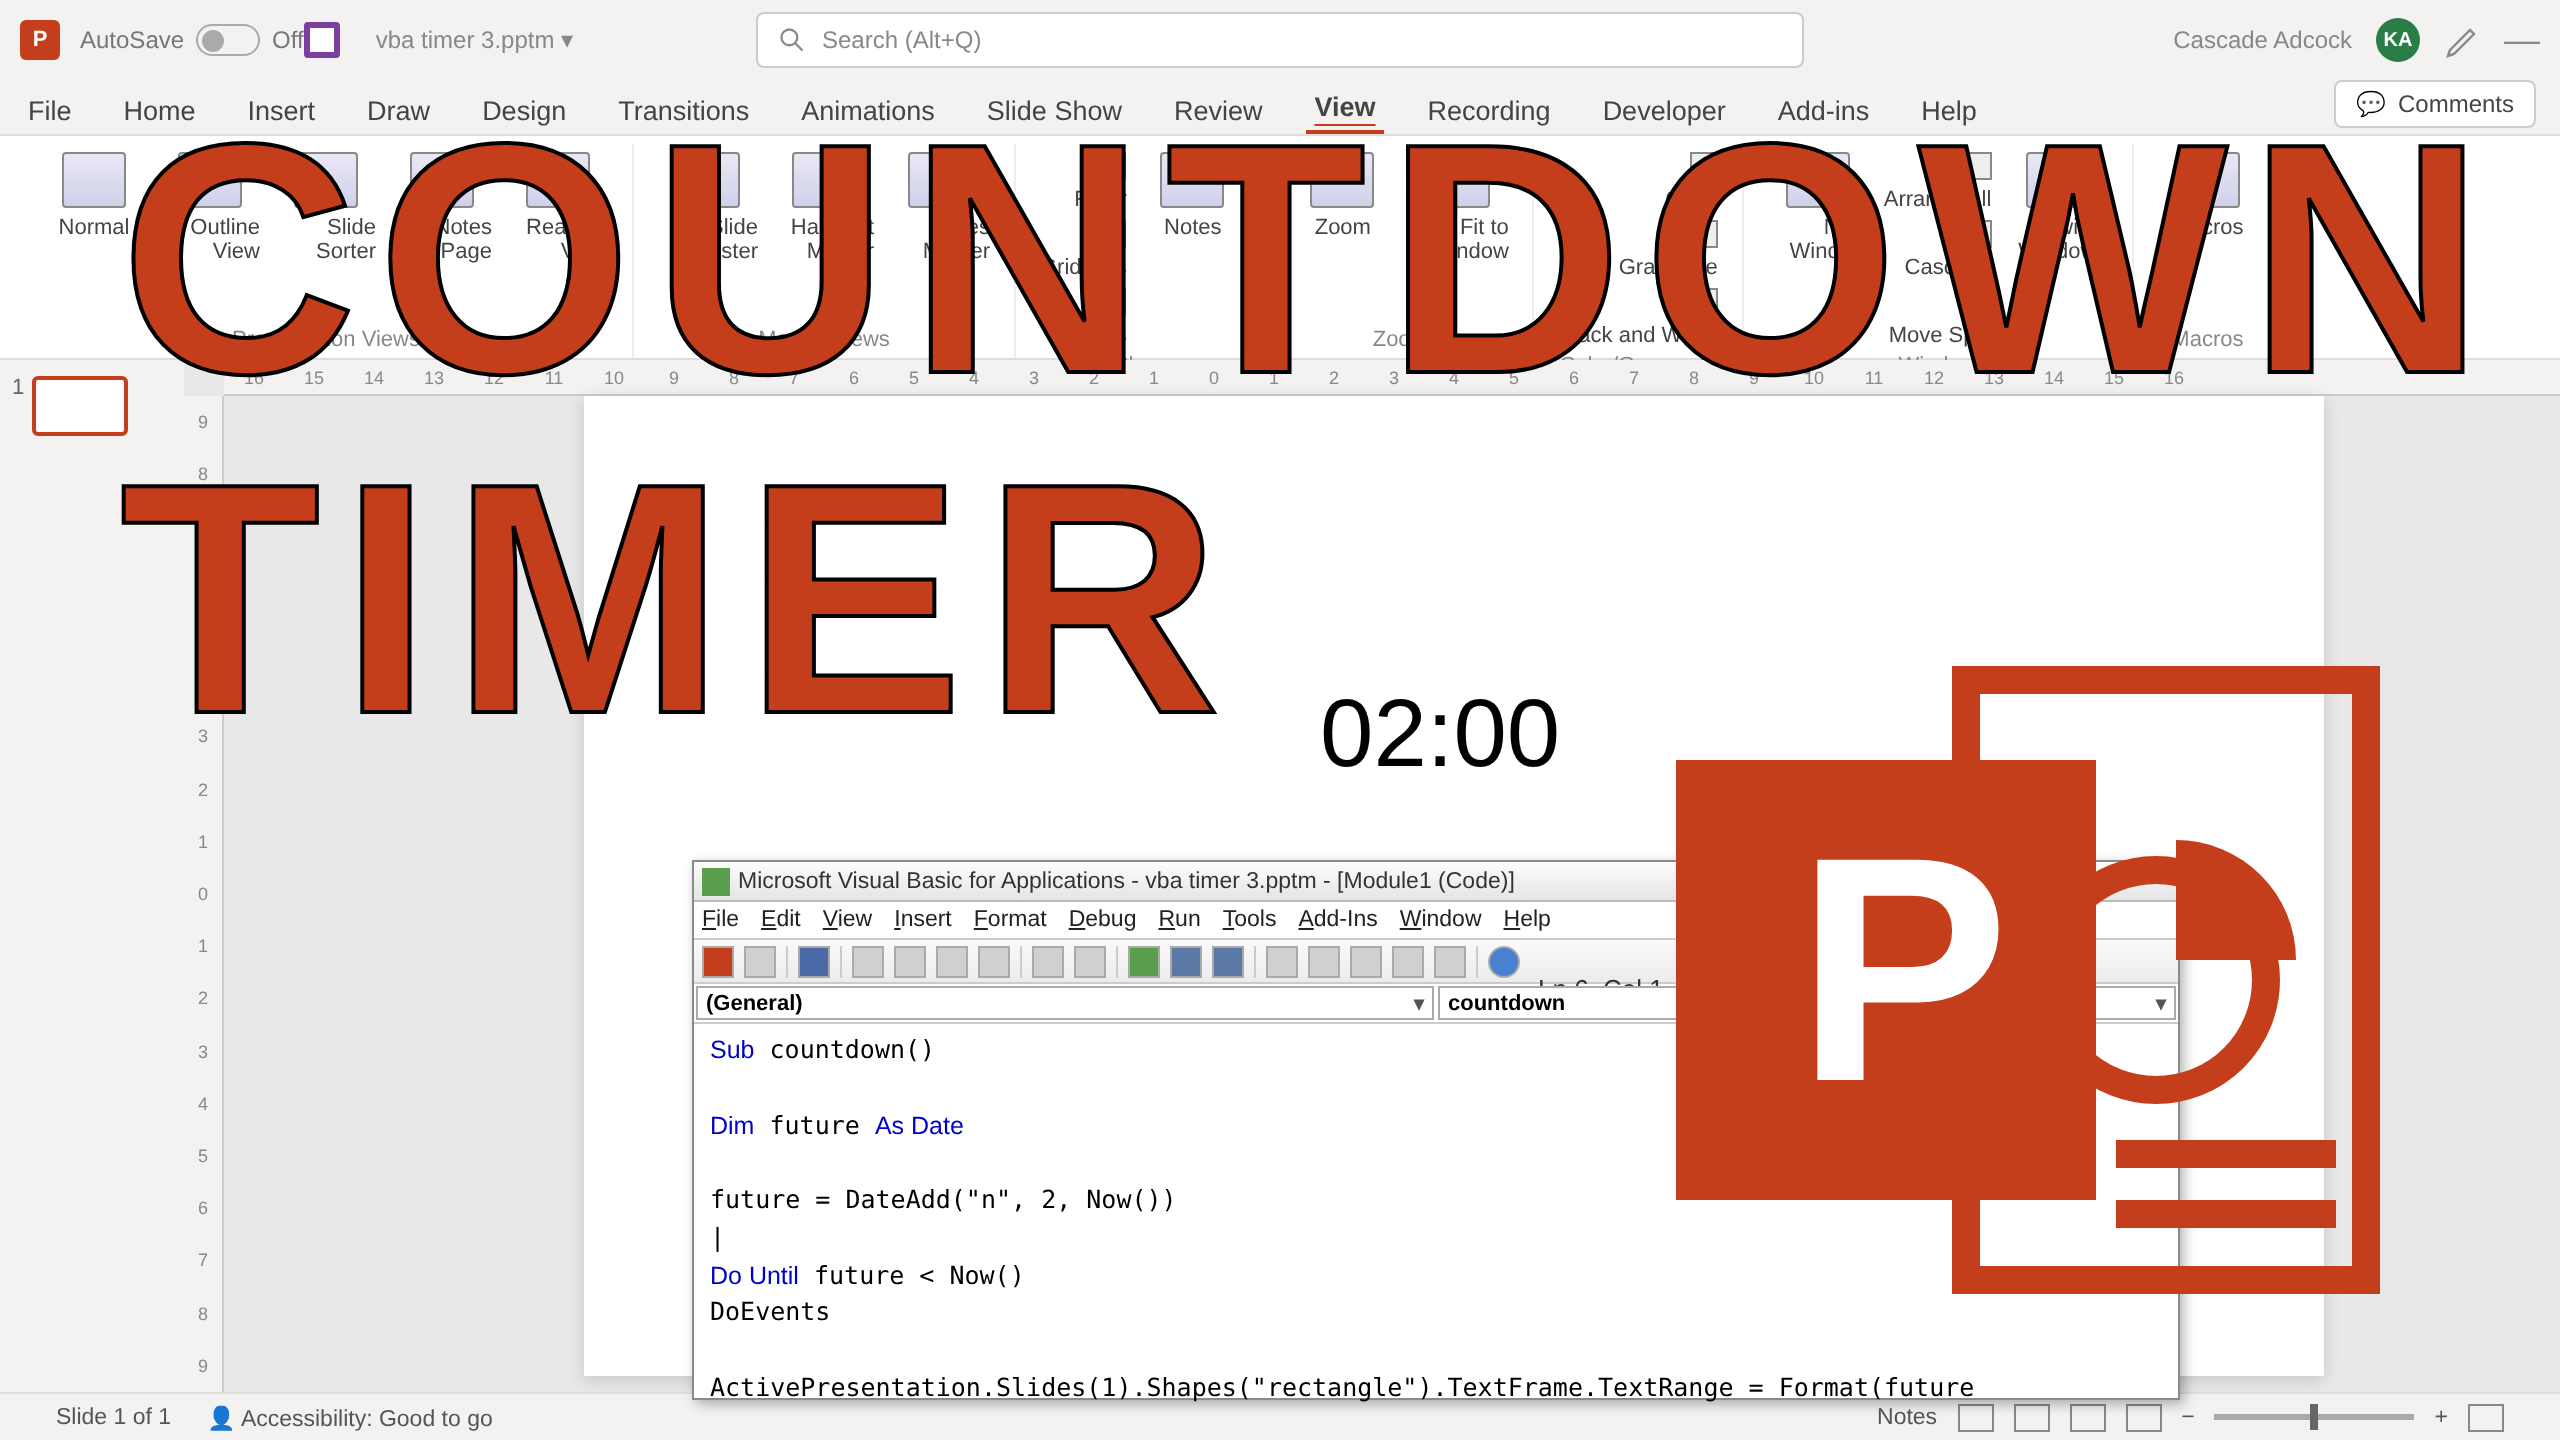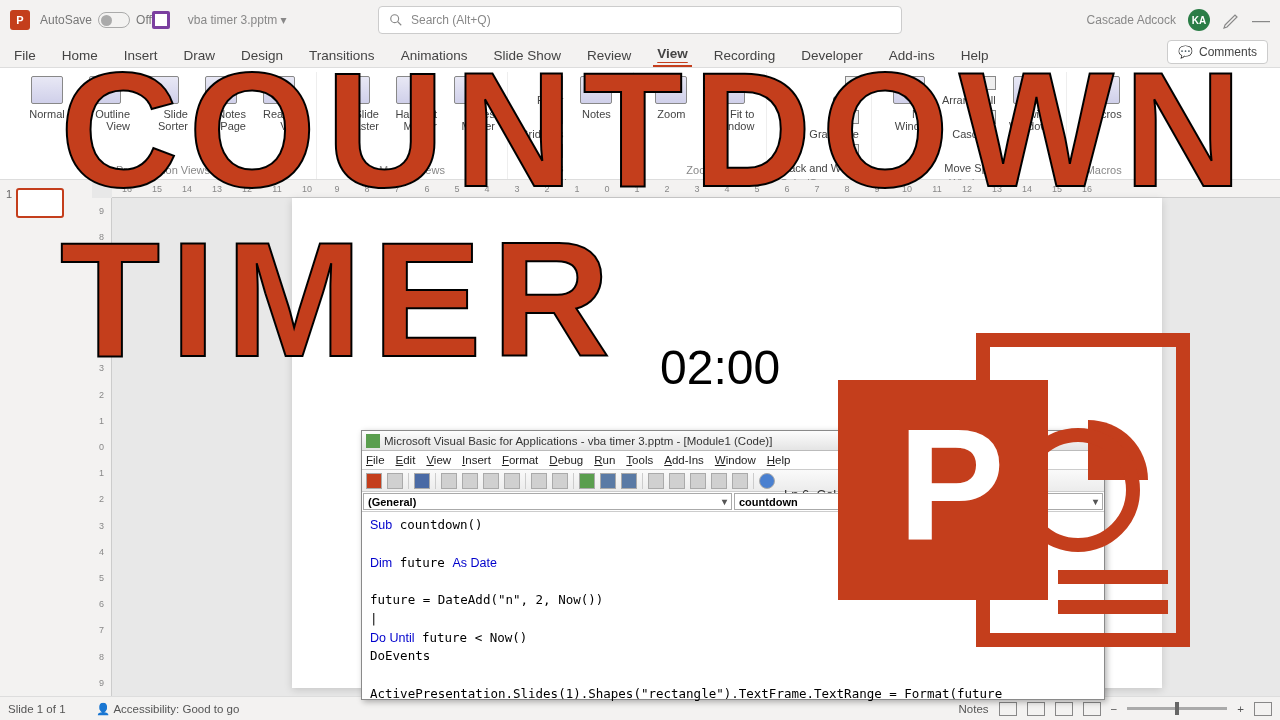--- a/index.html
+++ b/index.html
@@ -46,35 +46,35 @@
   .thumb-num { font-size: 11px; color: #666; }
   .thumb { width: 48px; height: 30px; border: 2px solid #c43e1c; border-radius: 3px; background: #fff; }
   .ruler-area { flex: 1; position: relative; background: #e8e8e8; overflow: hidden; }
   .hruler { position: absolute; top: 0; left: 20px; right: 0; height: 18px; background: #f3f2f1; border-bottom: 1px solid #ccc; font-size: 9px; color: #888; display: flex; align-items: center; }
   .hruler span { width: 30px; text-align: center; }
   .vruler { position: absolute; top: 18px; left: 0; width: 20px; bottom: 0; background: #f3f2f1; border-right: 1px solid #ccc; font-size: 9px; color: #888; display: flex; flex-direction: column; align-items: center; }
   .vruler span { height: 30px; display: flex; align-items: center; }
   .slide { position: absolute; left: 200px; top: 18px; width: 870px; height: 490px; background: #fff; box-shadow: 0 2px 8px rgba(0,0,0,0.15); }
 
   
-  .statusbar { height: 24px; background: #f3f2f1; border-top: 1px solid #ddd; display: flex; align-items: center; padding: 0 8px; font-size: 11.5px; color: #555; gap: 31px; }
+  .statusbar { height: 24px; background: #f3f2f1; border-top: 1px solid #ddd; display: flex; align-items: center; padding: 0 28px; font-size: 11.5px; color: #555; gap: 18px; }
   .status-right { margin-left: auto; display: flex; align-items: center; gap: 10px; }
   .view-btn { width: 18px; height: 14px; border: 1px solid #888; }
   .zoom-slider { width: 100px; height: 3px; background: #aaa; position: relative; }
   .zoom-slider::after { content: ""; position: absolute; left: 48%; top: -5px; width: 4px; height: 13px; background: #666; }
 
   
   .overlay-word { position: absolute; font-family: "Arial Black", Arial, sans-serif; font-weight: 900; color: #c43e1c; -webkit-text-stroke: 2px #000; letter-spacing: 10px; line-height: 0.95; pointer-events: none; }
   .word1 { top: 52px; left: 60px; font-size: 164px; }
   .word2 { top: 222px; left: 60px; font-size: 164px; }
 
   .timer-text { position: absolute; top: 340px; left: 660px; font-size: 48px; color: #000; font-family: Arial, sans-serif; }
 
   
-  .vba { position: absolute; left: 361px; top: 430px; width: 744px; height: 270px; background: #fff; border: 1px solid #8a8a8a; box-shadow: 2px 2px 6px rgba(0,0,0,0.3); font-size: 12px; }
+  .vba { position: absolute; left: 346px; top: 430px; width: 744px; height: 270px; background: #fff; border: 1px solid #8a8a8a; box-shadow: 2px 2px 6px rgba(0,0,0,0.3); font-size: 12px; }
   .vba-title { height: 20px; background: linear-gradient(#fdfdfd,#e4e4e4); border-bottom: 1px solid #bbb; display: flex; align-items: center; padding: 0 4px; gap: 4px; font-size: 11.5px; color: #333; }
   .vba-title-icon { width: 14px; height: 14px; background: #5a9e4e; }
   .vba-menu { height: 19px; border-bottom: 1px solid #ccc; display: flex; align-items: center; padding: 0 4px; gap: 11px; font-size: 11.5px; color: #222; }
   .vba-menu span:first-letter { text-decoration: underline; }
   .vba-toolbar { height: 22px; border-bottom: 1px solid #ccc; display: flex; align-items: center; padding: 0 4px; gap: 5px; background: linear-gradient(#fafafa,#ececec); }
   .tb-icon { width: 16px; height: 16px; background: #d0d0d0; border: 1px solid #aaa; }
   .tb-icon.ppt { background: #c43e1c; }
   .tb-icon.save { background: #4a6aa5; }
   .tb-icon.play { background: #5a9e4e; }
   .tb-icon.pause { background: #5a7aa5; }

